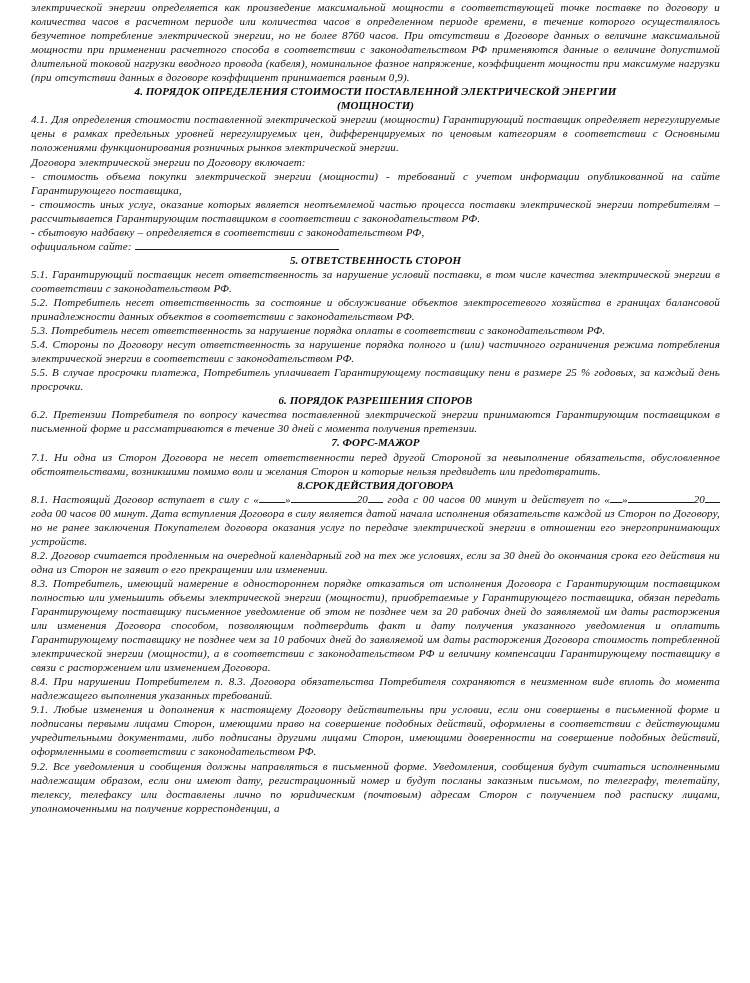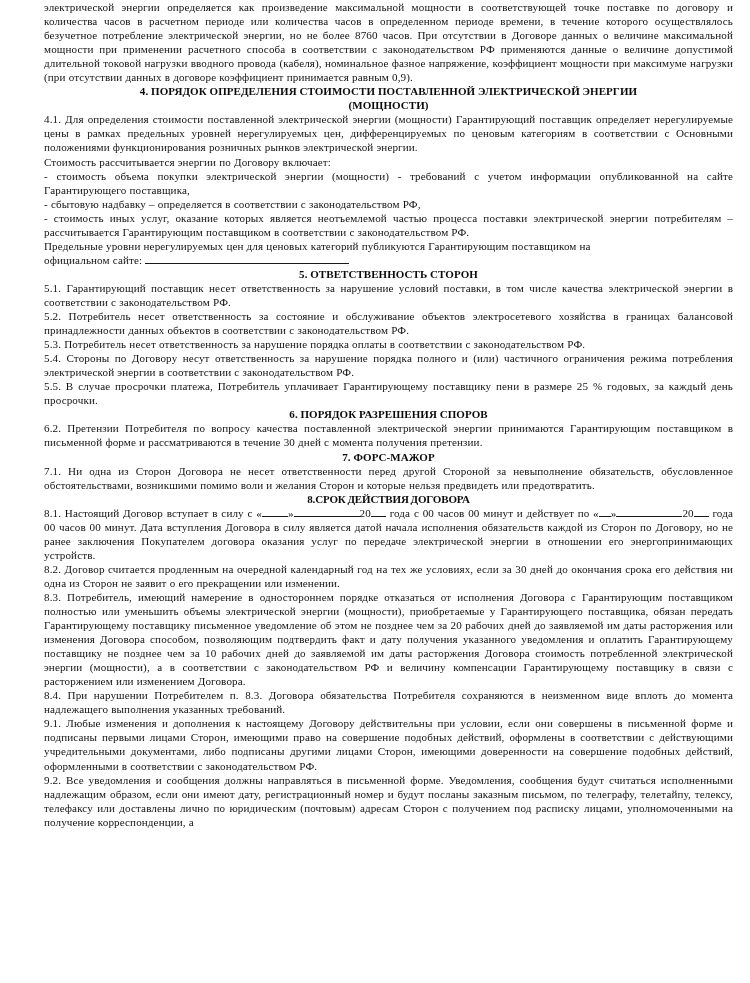--- a/index.html
+++ b/index.html
@@ -15,23 +15,24 @@
   .page {
     position: relative;
     width: 750px;
     height: 983px;
     background: #ffffff;
     overflow: hidden;
     box-sizing: border-box;
   }
   .doc-body {
     position: absolute;
-    left: 44px;
+    left: 31px;
     top: 0px;
     width: 689px;
+    font-style: italic;
   }
   p.para {
     margin: 0;
     padding: 0;
     font-size: 11.1px;
     line-height: 14.05px;
     text-align: justify;
     text-justify: inter-word;
     letter-spacing: 0.01em;
     word-spacing: 0.02em;
@@ -103,25 +104,24 @@
 
 <div class="page">
   <div class="doc-body">
 
     <p class="para first-partial">электрической энергии определяется как произведение максимальной мощности в соответствующей точке поставке по договору и количества часов в расчетном периоде или количества часов в определенном периоде времени, в течение которого осуществлялось безучетное потребление электрической энергии, но не более 8760 часов. При отсутствии в Договоре данных о величине максимальной мощности при применении расчетного способа в соответствии с законодательством РФ применяются данные о величине допустимой длительной токовой нагрузки вводного провода (кабеля), номинальное фазное напряжение, коэффициент мощности при максимуме нагрузки (при отсутствии данных в договоре коэффициент принимается равным 0,9).</p>
 
     <h2 class="heading">4. ПОРЯДОК ОПРЕДЕЛЕНИЯ СТОИМОСТИ ПОСТАВЛЕННОЙ ЭЛЕКТРИЧЕСКОЙ ЭНЕРГИИ</h2>
     <h2 class="heading">(МОЩНОСТИ)</h2>
 
     <p class="para">4.1. Для определения стоимости поставленной электрической энергии (мощности) Гарантирующий поставщик определяет нерегулируемые цены в рамках предельных уровней нерегулируемых цен, дифференцируемых по ценовым категориям в соответствии с Основными положениями функционирования розничных рынков электрической энергии.</p>
-    <p class="para nojust">Стоимость рассчитывается энергии  по Договору включает:</p>
+    <p class="para nojust">Договора электрической энергии  по Договору включает:</p>
     <p class="para">- стоимость объема покупки электрической энергии (мощности) - требований с учетом информации  опубликованной на сайте Гарантирующего поставщика,</p>
+    <p class="para">- стоимость иных услуг, оказание которых является неотъемлемой частью процесса поставки электрической энергии потребителям – рассчитывается Гарантирующим поставщиком в соответствии с законодательством РФ.</p>
     <p class="para nojust">- сбытовую надбавку – определяется в соответствии с законодательством РФ,</p>
-    <p class="para">- стоимость иных услуг, оказание которых является неотъемлемой частью процесса поставки электрической энергии потребителям – рассчитывается Гарантирующим поставщиком в соответствии с законодательством РФ.</p>
-    <p class="para">Предельные уровни нерегулируемых цен для ценовых категорий публикуются Гарантирующим поставщиком на</p>
     <p class="para nojust"><span>официальном сайте:</span>&nbsp;<span class="blank-line blank-site"></span></p>
 
     <h2 class="heading">5. ОТВЕТСТВЕННОСТЬ СТОРОН</h2>
     <p class="para">5.1. Гарантирующий поставщик несет ответственность за нарушение условий поставки, в том числе качества электрической энергии в соответствии с законодательством РФ.</p>
     <p class="para">5.2. Потребитель несет ответственность за состояние и обслуживание объектов электросетевого хозяйства в границах балансовой принадлежности данных объектов в соответствии с законодательством РФ.</p>
     <p class="para">5.3.  Потребитель несет ответственность за нарушение порядка оплаты в соответствии с законодательством РФ.</p>
     <p class="para">5.4. Стороны по Договору несут ответственность за нарушение порядка полного и (или) частичного ограничения режима потребления электрической энергии в соответствии с законодательством РФ.</p>
     <p class="para">5.5. В случае просрочки платежа, Потребитель уплачивает Гарантирующему поставщику пени в размере 25 % годовых, за каждый день просрочки.</p>
 
     <h2 class="heading">6. ПОРЯДОК РАЗРЕШЕНИЯ СПОРОВ</h2>

